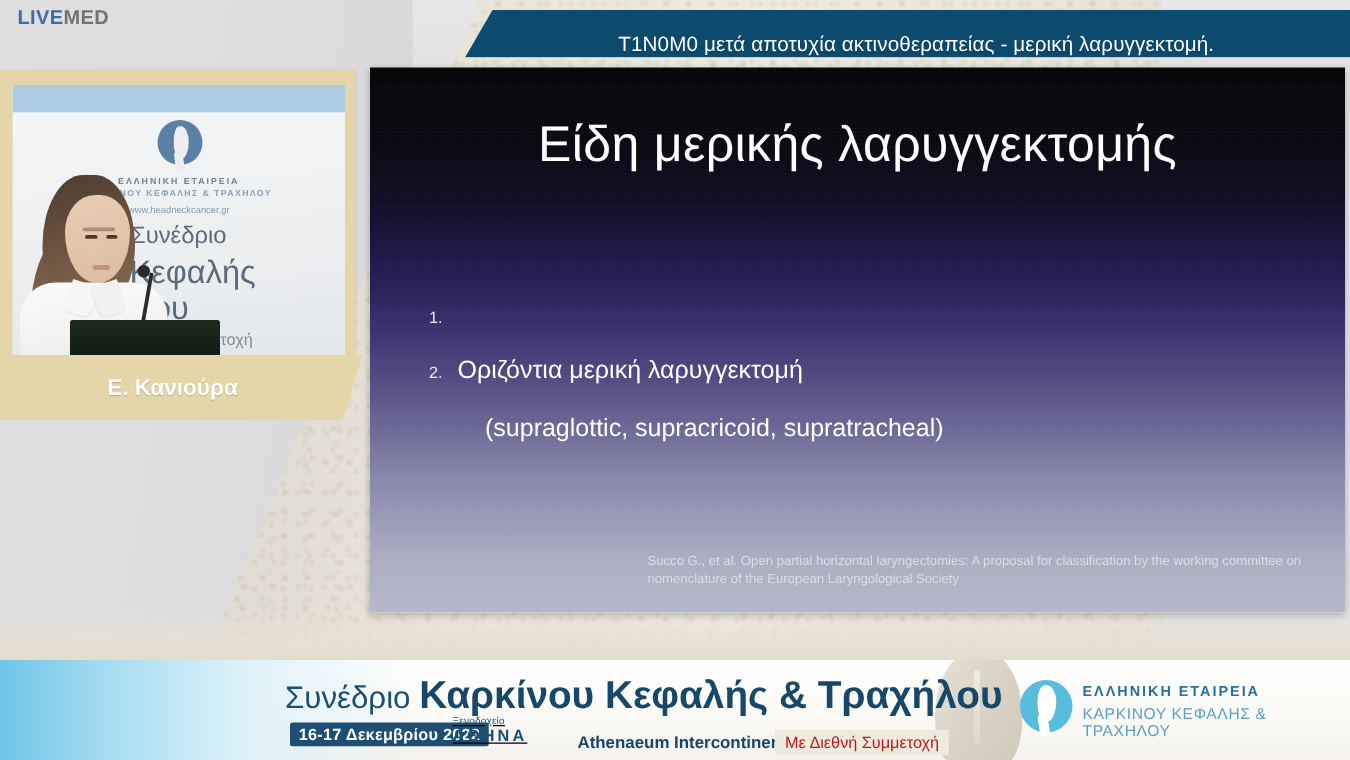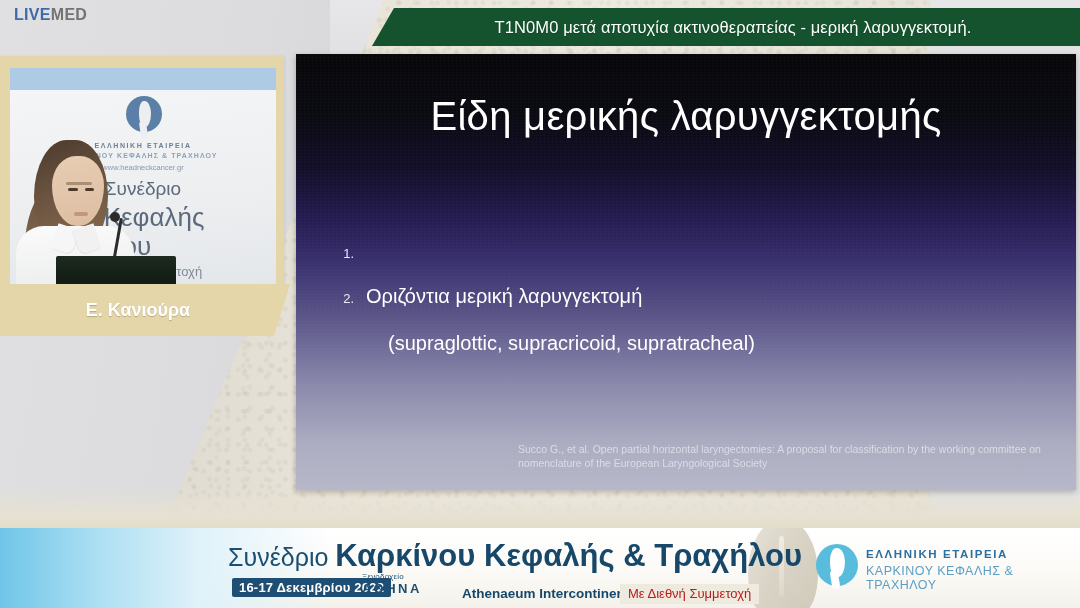--- a/index.html
+++ b/index.html
@@ -26,23 +26,23 @@
     clip-path:polygon(30% 0,100% 0,100% 100%,0 100%);
     opacity:.95;}
   .bg-topstrip{position:absolute;left:0;top:0;width:1080px;height:46px;
     background:linear-gradient(180deg,#e7e7e9 0%,#e2e2e4 100%);}
   .bg-bottomfill{position:absolute;left:0;top:488px;width:1080px;height:40px;
     background:linear-gradient(180deg,rgba(231,228,216,0) 0%,#e6e1d2 70%,#e3ddcb 100%);}
 
   
   .title-banner{
     position:absolute;left:372px;top:8px;width:708px;height:38px;
-    background:#14532d;
+    background:#0c4a6e;
     clip-path:polygon(22px 0,100% 0,100% 100%,0 100%);
-    display:flex;align-items:center;justify-content:center;
+    display:flex;align-items:flex-end;justify-content:center;
     box-shadow:0 1px 2px rgba(0,0,0,.12);
   }
   .title-banner span{
     color:#ffffff;font-size:16.5px;font-weight:400;letter-spacing:.1px;
     white-space:nowrap;padding-left:14px;
     text-shadow:0 1px 1px rgba(0,0,0,.18);
   }
 
   
   .video-frame{position:absolute;left:0px;top:56px;width:284px;height:232px;
@@ -135,21 +135,21 @@
   .conf-statue{position:absolute;left:748px;top:-8px;width:70px;height:92px;
     background:linear-gradient(120deg,#e6e1d6 0%,#d8d2c4 48%,#cfc8b8 100%);
     border-radius:46% 46% 22% 22%/58% 58% 42% 42%;opacity:.95;}
   .conf-statue:after{content:"";position:absolute;left:31px;top:16px;width:5px;height:60px;
     background:linear-gradient(180deg,#f2efe8,#ddd7c9);border-radius:3px;opacity:.85;}
   .conf-title{position:absolute;left:228px;top:538px;white-space:nowrap;}
   .ct-a{font-size:25px;color:#1b4f72;font-weight:400;}
   .ct-b{font-size:31px;color:#17486a;font-weight:700;}
   .conf-date{position:absolute;left:232px;top:578px;background:#1e4e73;color:#fff;
     font-size:13px;font-weight:700;padding:2px 7px;border-radius:2px;letter-spacing:.2px;}
-  .conf-hotelwrap{position:absolute;left:362px;top:572px;}
+  .conf-hotelwrap{position:absolute;left:362px;top:572px;text-decoration:underline;}
   .conf-hotel-small{font-size:8px;color:#1b4f72;letter-spacing:.2px;}
   .conf-hotel-big{font-size:13px;color:#1b4f72;font-weight:700;letter-spacing:2.5px;}
   .conf-venue{position:absolute;left:462px;top:586px;font-size:13.5px;color:#17486a;font-weight:700;}
   .conf-intl{position:absolute;left:620px;top:584px;background:#efeade;color:#b91c1c;
     font-size:13px;padding:2px 8px 3px 8px;}
   .soc-logo{position:absolute;left:812px;top:540px;width:46px;height:46px;}
   .soc-circ{position:absolute;left:4px;top:4px;width:42px;height:42px;border-radius:50%;
     background:#58bcdd;}
   .soc-face{position:absolute;left:18px;top:8px;width:15px;height:29px;background:#ffffff;
     border-radius:44% 58% 50% 46%/46% 50% 56% 50%;}

